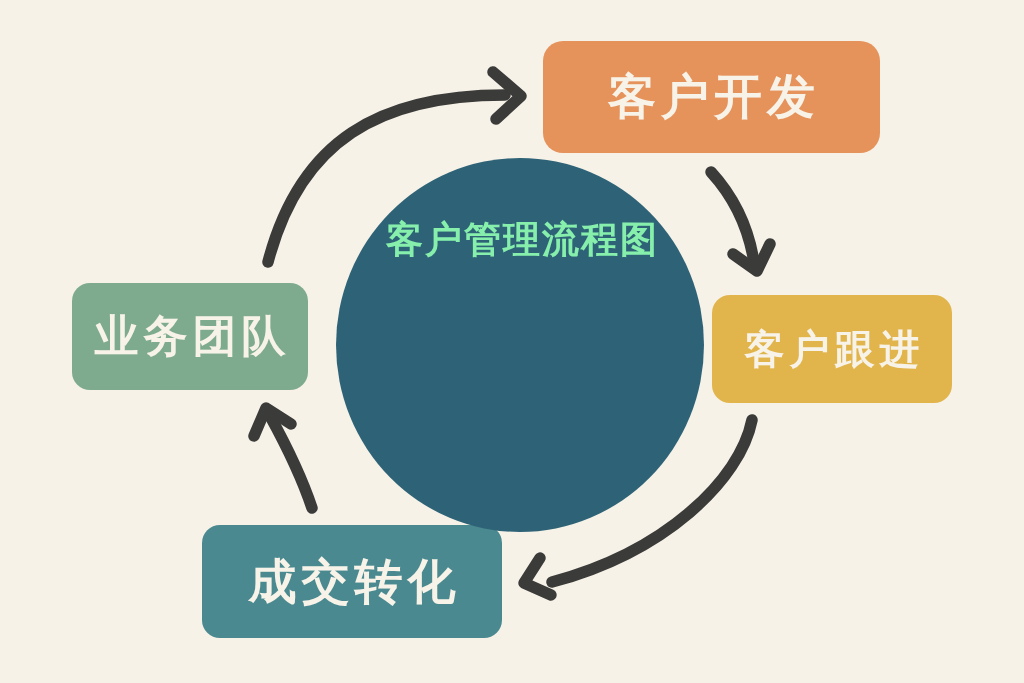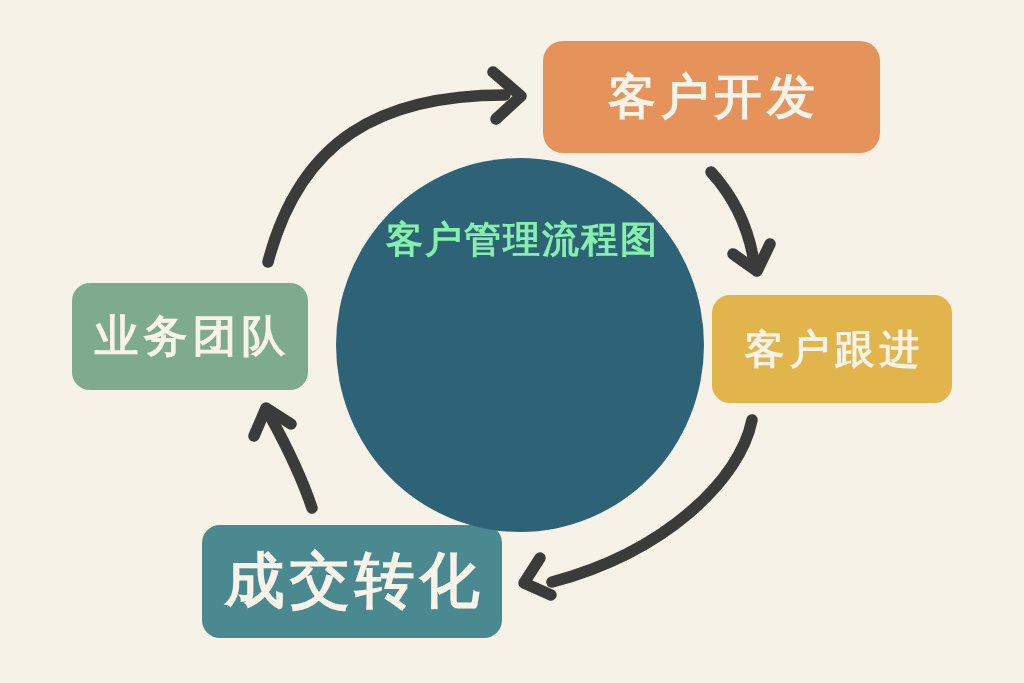--- a/index.html
+++ b/index.html
@@ -30,21 +30,21 @@
     justify-content: center;
     border-radius: 18px;
     color: #F7F3E9;
     font-weight: 800;
     letter-spacing: 5px;
     text-indent: 5px; 
     white-space: nowrap;
   }
   .node-develop  { left: 543px; top: 41px;  width: 337px; height: 112px; font-size: 48px; border-radius: 20px; }
   .node-follow   { left: 712px; top: 295px; width: 240px; height: 108px; font-size: 40px; }
-  .node-convert  { left: 202px; top: 525px; width: 300px; height: 113px; font-size: 60px; }
+  .node-convert  { left: 202px; top: 525px; width: 300px; height: 113px; font-size: 48px; }
   .node-maintain { left: 72px;  top: 283px; width: 236px; height: 107px; font-size: 44px; }
   .circle {
     position: absolute;
     left: 336px; top: 158px;
     width: 368px; height: 374px;
     border-radius: 50%;
   }
   .circle-text {
     position: absolute;
     left: 50px; top: 54px;

